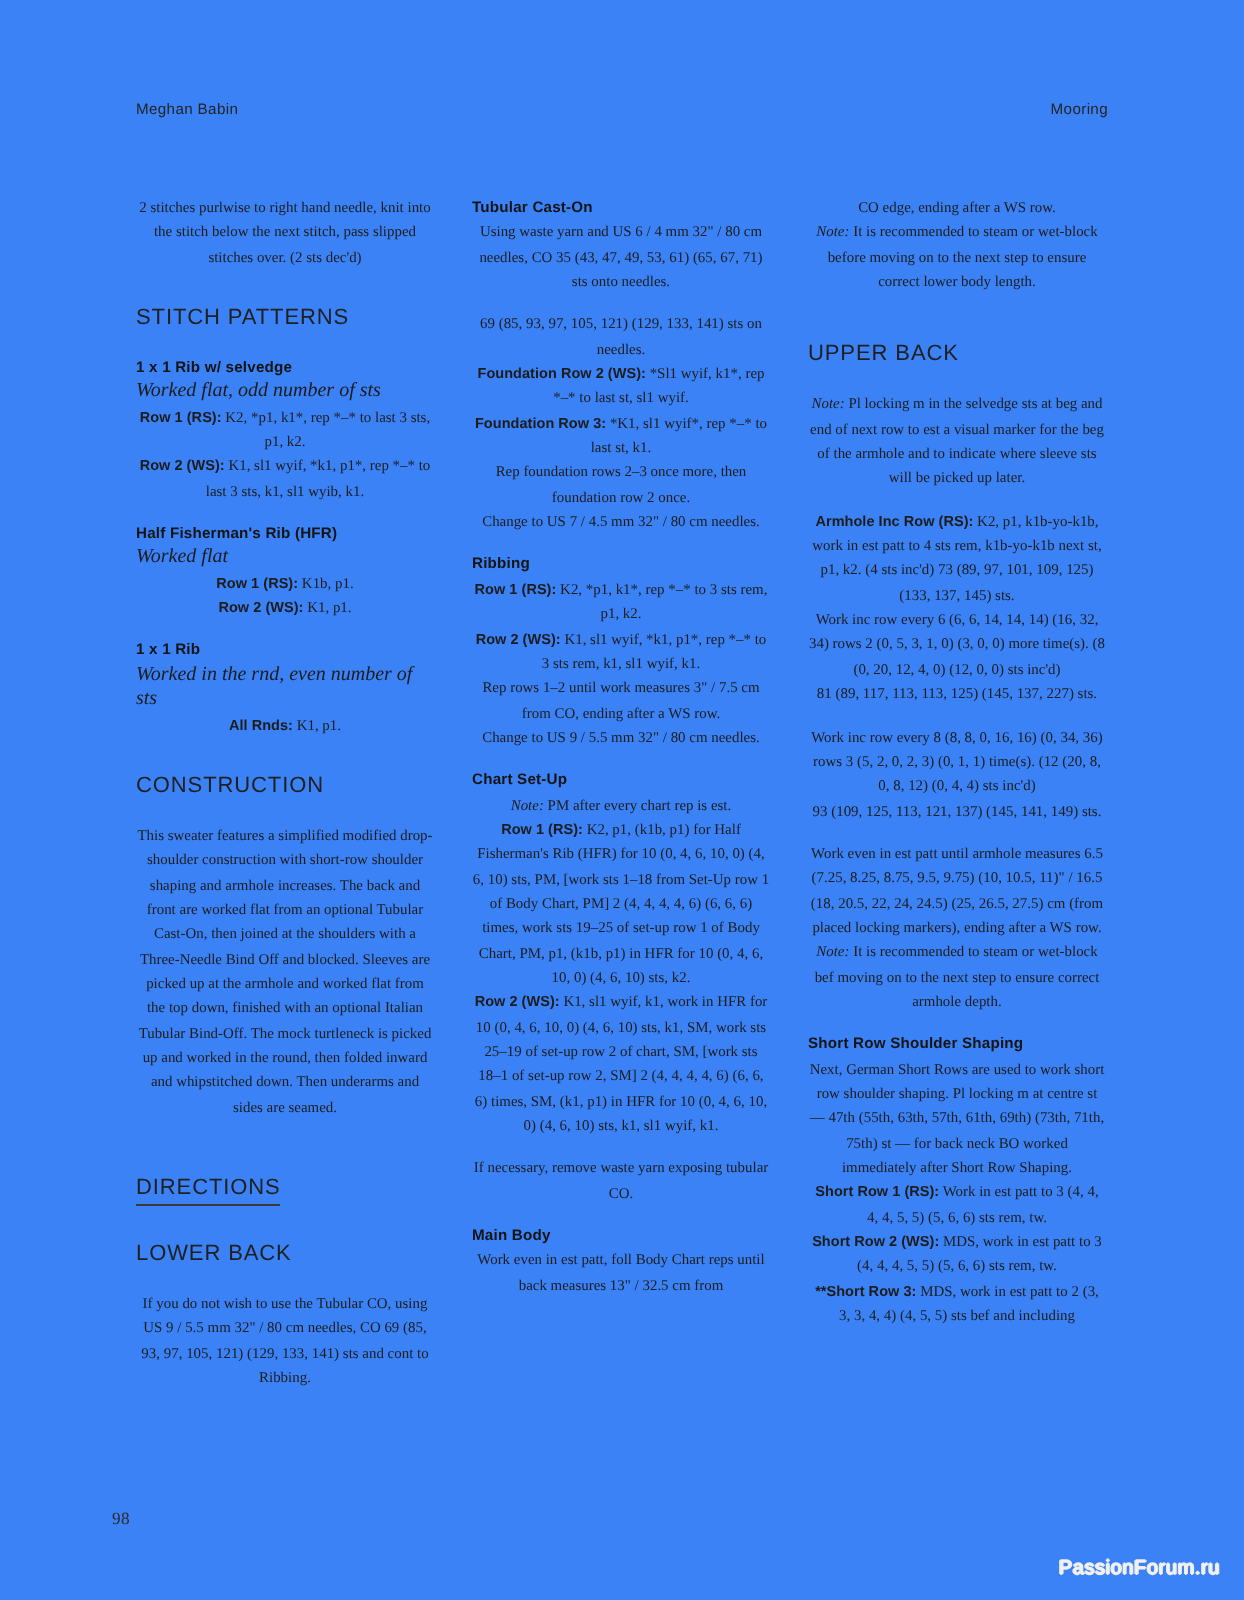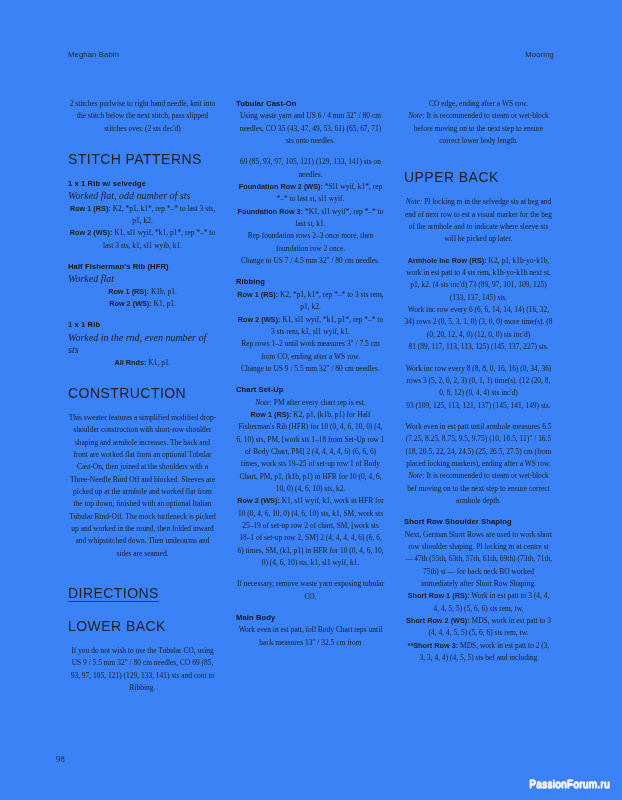--- a/index.html
+++ b/index.html
@@ -61,21 +61,21 @@
     font-size: 7.45px;
     line-height: 12.35px;
     text-align: center;
     color: #1c1c1c;
     letter-spacing: 0.01px;
   }
   .body-para { margin-bottom: 0; }
 
   .sec-head {
     font-family: "Liberation Sans", "DejaVu Sans", sans-serif;
-    font-size: 14px;
+    font-size: 11px;
     font-weight: 400;
     letter-spacing: 0.45px;
     color: #1f1f1f;
     margin: 0;
     line-height: 12px;
   }
   .sec-head.underlined {
     display: inline-block;
     border-bottom: 1px solid #3a3a3a;
     padding-bottom: 2px;

